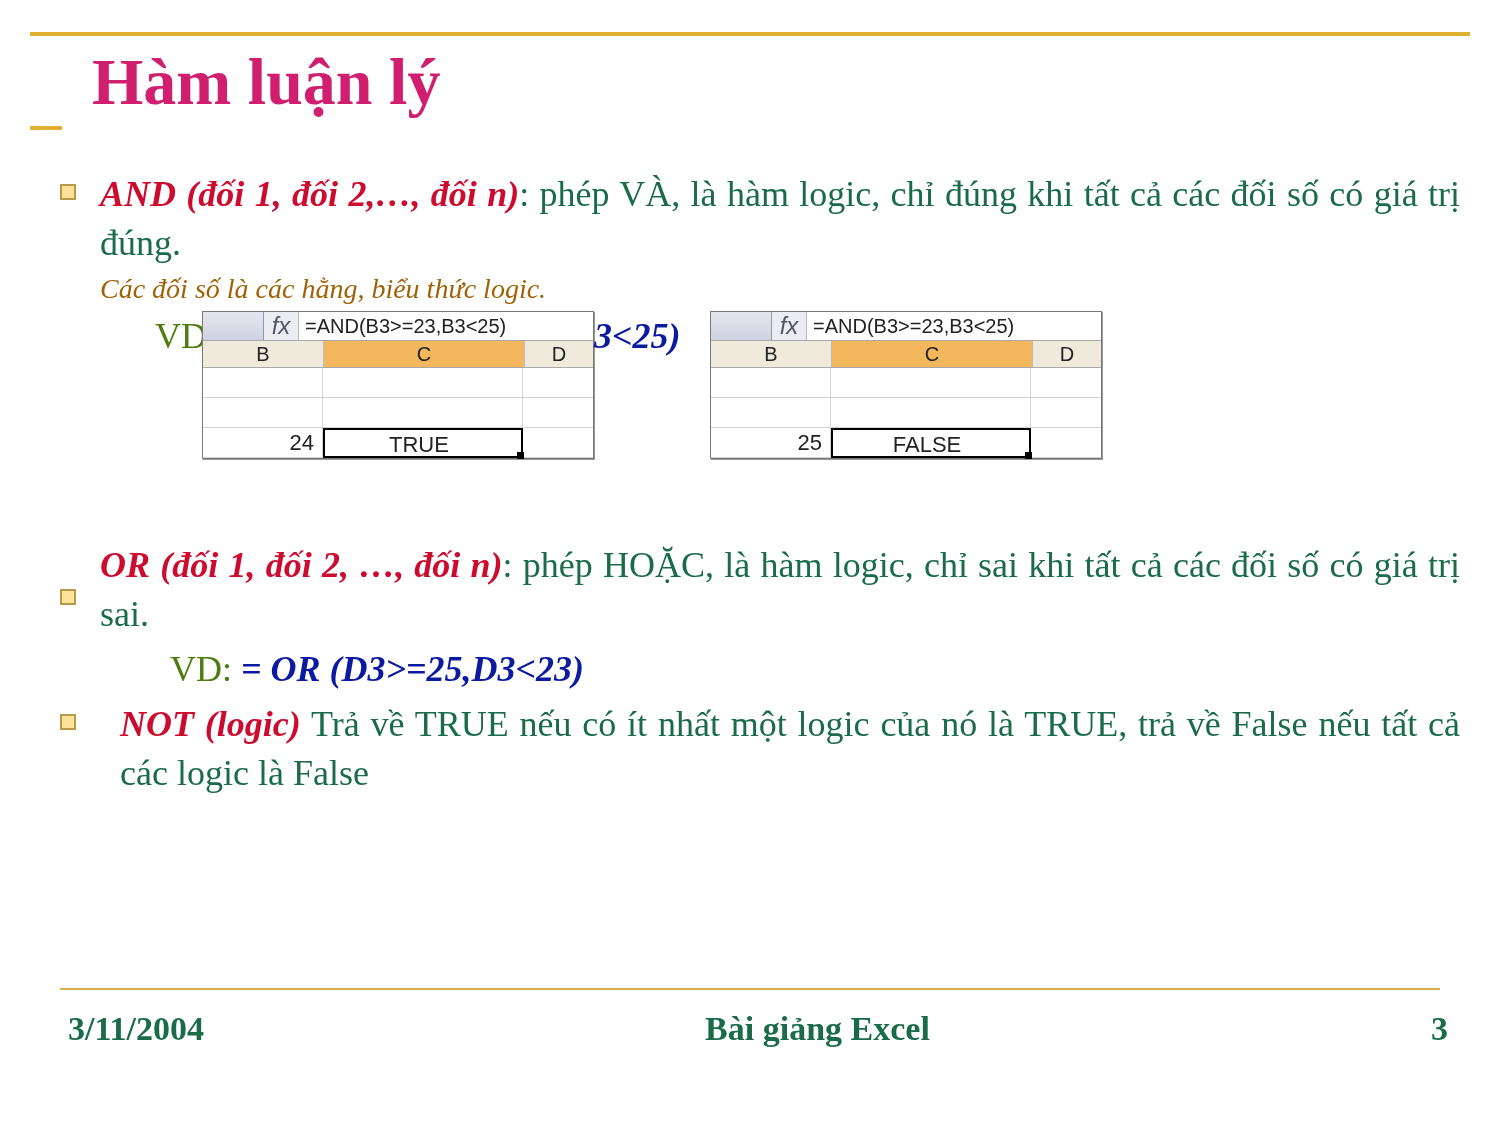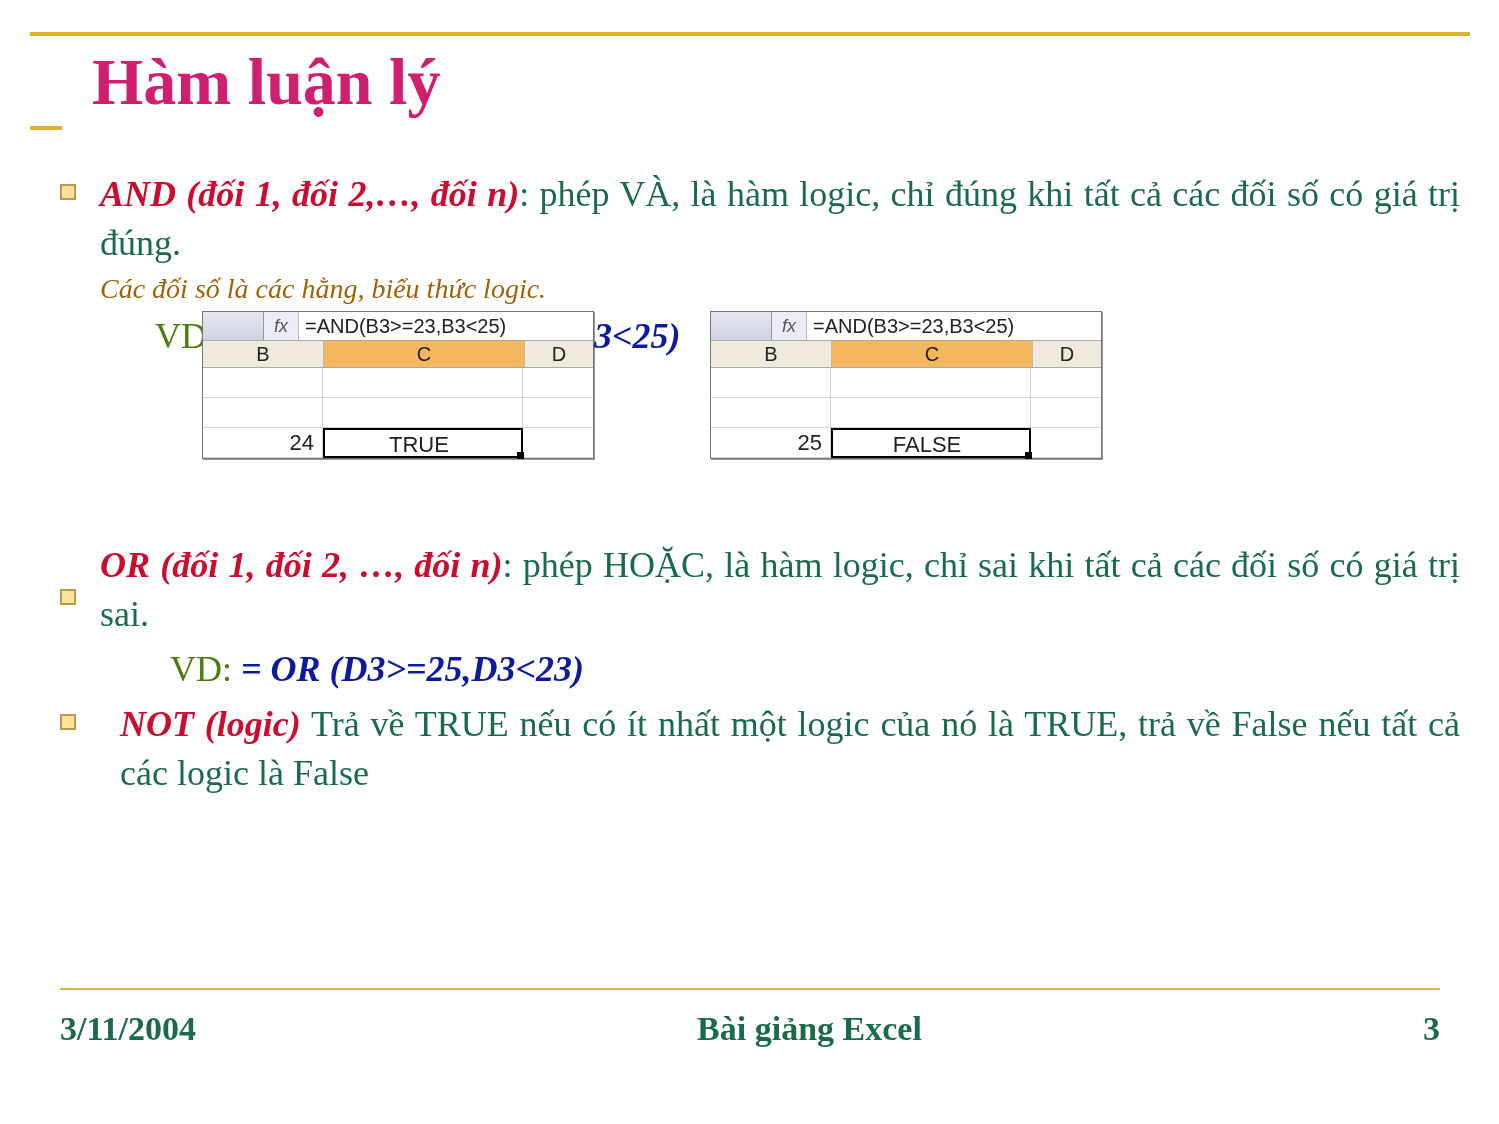--- a/index.html
+++ b/index.html
@@ -125,21 +125,21 @@
     width: 60px;
     height: 100%;
     border-right: 1px solid #999;
     background: linear-gradient(#e6e6f0, #cfd2e0);
   }
   .fx-label {
     width: 34px;
     text-align: center;
     font-style: italic;
     color: #556;
-    font-size: 18px;
+    font-size: 24px;
     border-right: 1px solid #bbb;
     height: 100%;
     line-height: 28px;
     background: #ececf5;
   }
   .fx-content {
     flex: 1;
     padding-left: 6px;
     font-size: 20px;
     height: 100%;
@@ -195,21 +195,21 @@
   .vd-line2 { margin-left: 110px; margin-top: 10px; margin-bottom: 10px; }
   .footer-rule {
     position: absolute;
     left: 60px;
     top: 988px;
     width: 1380px;
     border-top: 2px solid #dcb24a;
   }
   .footer {
     position: absolute;
-    left: 60px;
+    left: 68px;
     top: 1010px;
     width: 1380px;
     display: flex;
     justify-content: space-between;
     align-items: center;
     color: #1a6b4a;
     font-size: 34px;
     font-weight: bold;
   }
   .footer .page { color: #1a6b4a; }

